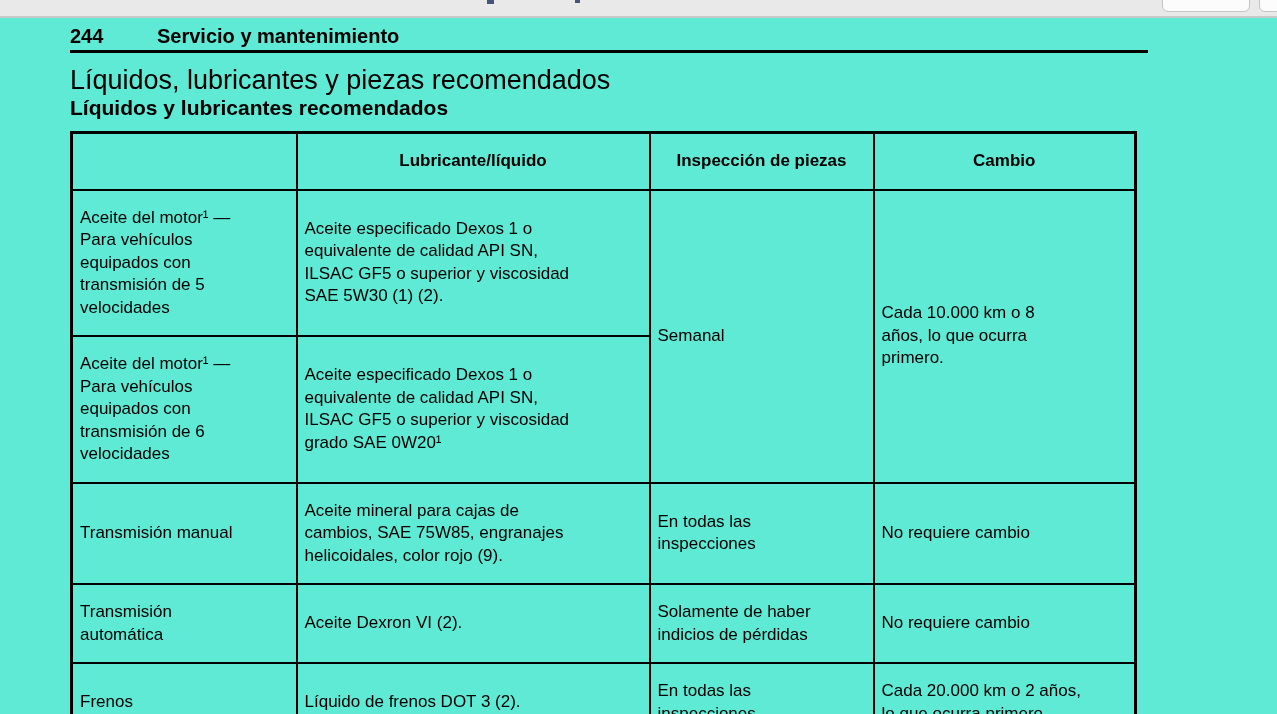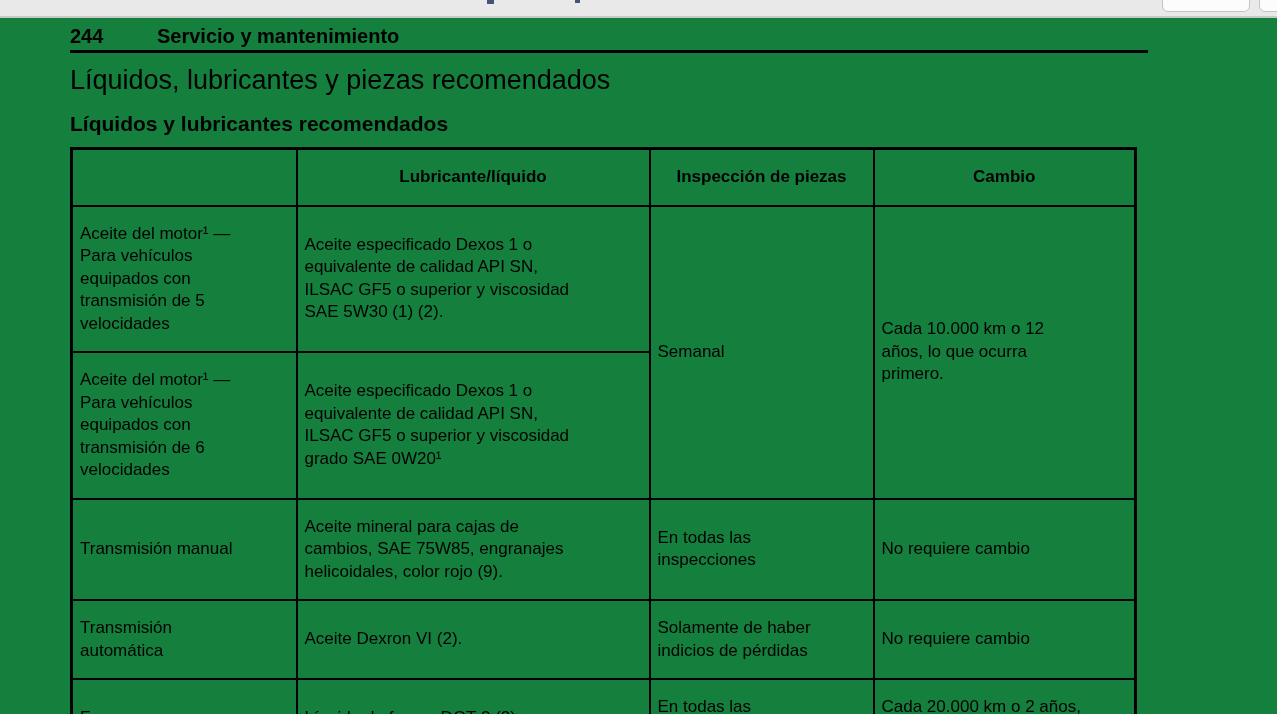--- a/index.html
+++ b/index.html
@@ -3,21 +3,21 @@
 <meta charset="utf-8">
 <style>
   * { margin: 0; padding: 0; box-sizing: border-box; }
   html, body { background: #ffffff; }
   body { font-family: "Liberation Sans", sans-serif; color: #000; }
 
   .screen {
     position: relative;
     width: 1277px;
     height: 714px;
-    background: #15803d;
+    background: #5eead4;
     overflow: hidden;
   }
 
   
   .chrome-bar {
     position: absolute;
     top: 0; left: 0;
     width: 1277px;
     height: 18px;
     background: #e9e9e9;
@@ -63,21 +63,20 @@
     display: inline-block;
     width: 87px;
   }
   h1.doc-title {
     margin-top: 12px;
     font-size: 27px;
     font-weight: normal;
     line-height: 31px;
   }
   h2.doc-subtitle {
-    margin-top: 16px;
     margin-bottom: 11px;
     font-size: 21px;
     font-weight: bold;
     line-height: 24px;
   }
 
   
   table.fluids {
     border-collapse: collapse;
     table-layout: fixed;
@@ -147,21 +146,21 @@
           <td>Aceite del motor¹ —
 Para vehículos
 equipados con
 transmisión de 5
 velocidades</td>
           <td>Aceite especificado Dexos 1 o
 equivalente de calidad API SN,
 ILSAC GF5 o superior y viscosidad
 SAE 5W30 (1) (2).</td>
           <td rowspan="2">Semanal</td>
-          <td rowspan="2">Cada 10.000 km o 12
+          <td rowspan="2">Cada 10.000 km o 8
 años, lo que ocurra
 primero.</td>
         </tr>
         <tr class="r2">
           <td>Aceite del motor¹ —
 Para vehículos
 equipados con
 transmisión de 6
 velocidades</td>
           <td>Aceite especificado Dexos 1 o

